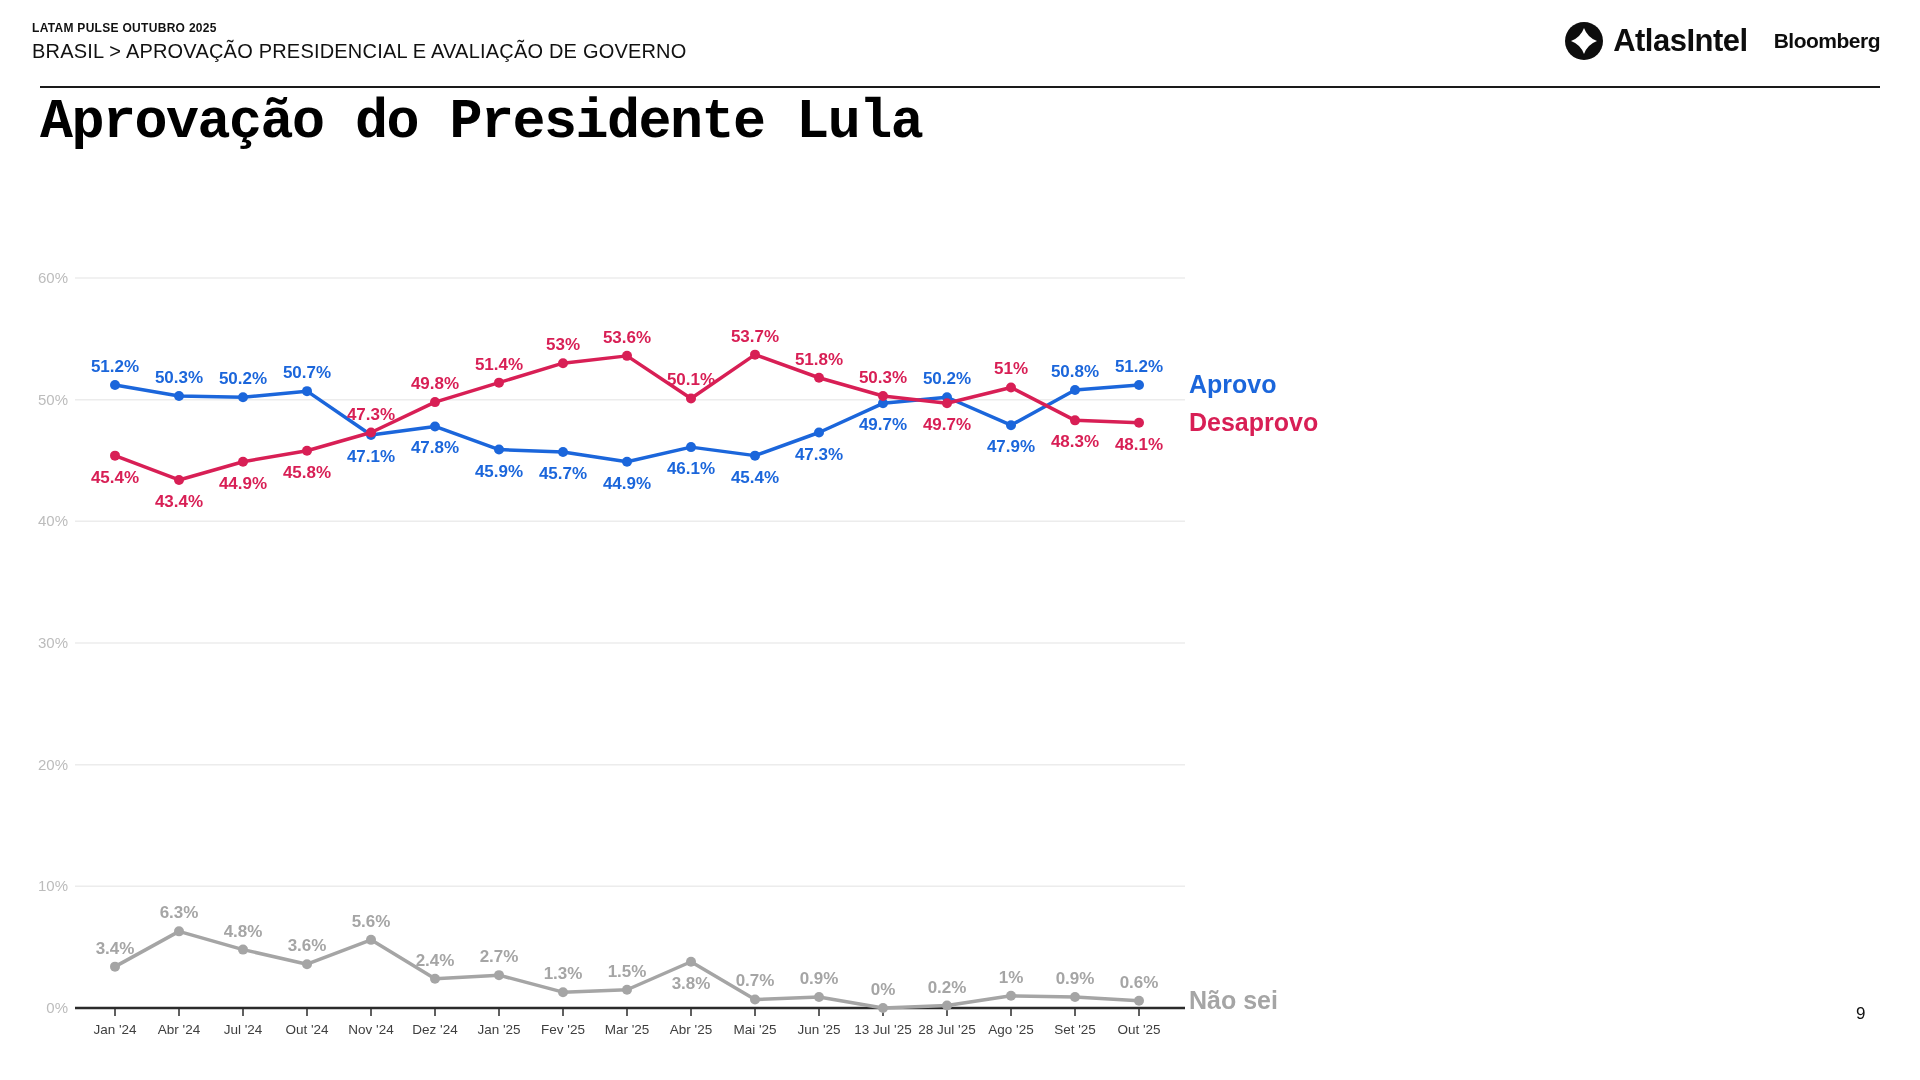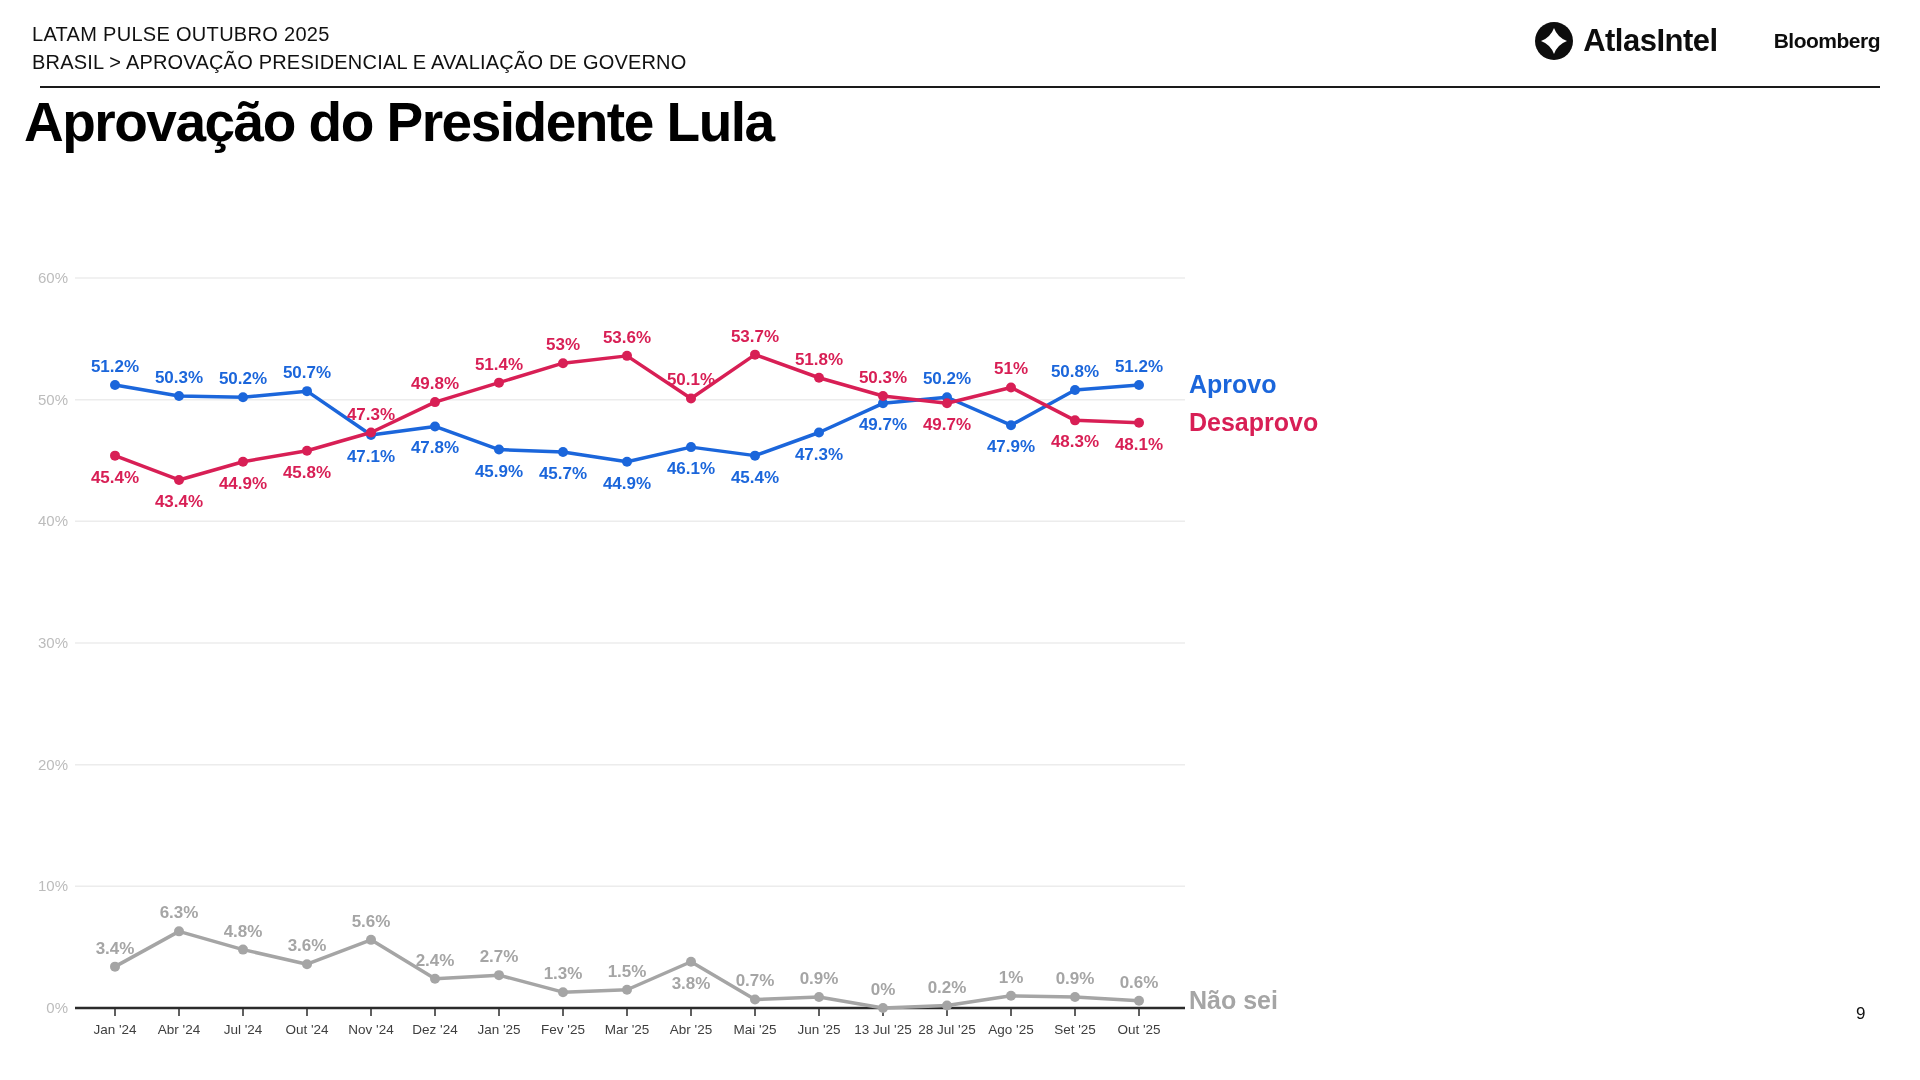--- a/index.html
+++ b/index.html
@@ -3,29 +3,29 @@
 <meta charset="utf-8">
 <style>
   * { box-sizing: border-box; }
   html,body { margin:0; padding:0; }
   body {
     width:1920px; height:1080px; position:relative; overflow:hidden;
     background:#ffffff; font-family:"Liberation Sans", sans-serif; color:#111;
   }
   
   .header-left { position:absolute; left:32px; top:20px; }
-  .kicker { font-size:20px; font-weight:400; letter-spacing:0.3px; line-height:1.4; }
+  .kicker { font-size:12px; font-weight:700; letter-spacing:0.3px; line-height:1.4; }
   .breadcrumb { font-size:20px; font-weight:500; letter-spacing:0.2px; line-height:1.4; }
-  .logos { position:absolute; right:40px; top:22px; display:flex; align-items:center; gap:56px; }
+  .logos { position:absolute; right:40px; top:22px; display:flex; align-items:center; gap:26px; }
   .atlas { display:flex; align-items:center; gap:10px; }
   .atlas-text { font-size:31px; font-weight:600; letter-spacing:-0.5px; color:#0d0d0d; }
   .bloomberg { font-size:21px; font-weight:700; letter-spacing:-0.5px; color:#0d0d0d; }
   .divider { position:absolute; left:40px; right:40px; top:86px; border-top:2px solid #1a1a1a; }
   
-  .title-block { position:absolute; left:24px; top:94px; }
+  .title-block { position:absolute; left:40px; top:94px;font-family:Liberation Mono, monospace; }
   .page-title { margin:0; font-size:55px; font-weight:800; letter-spacing:-1.5px; color:#000; line-height:1.05; }
   .page-subtitle { margin:4px 0 0 2px; font-size:33px; font-weight:400; letter-spacing:-0.5px; color:#111; }
   
   .chart-svg { position:absolute; left:0; top:0; }
   .chart-svg text { font-family:"Liberation Sans", sans-serif; }
   .ytick  { font-size:15px; fill:#bcbcbc; }
   .xtick  { font-size:13.5px; fill:#3f3f3f; }
   .dlabel { font-size:17px; font-weight:bold; }
   .legend { font-size:25px; font-weight:bold; }
   

